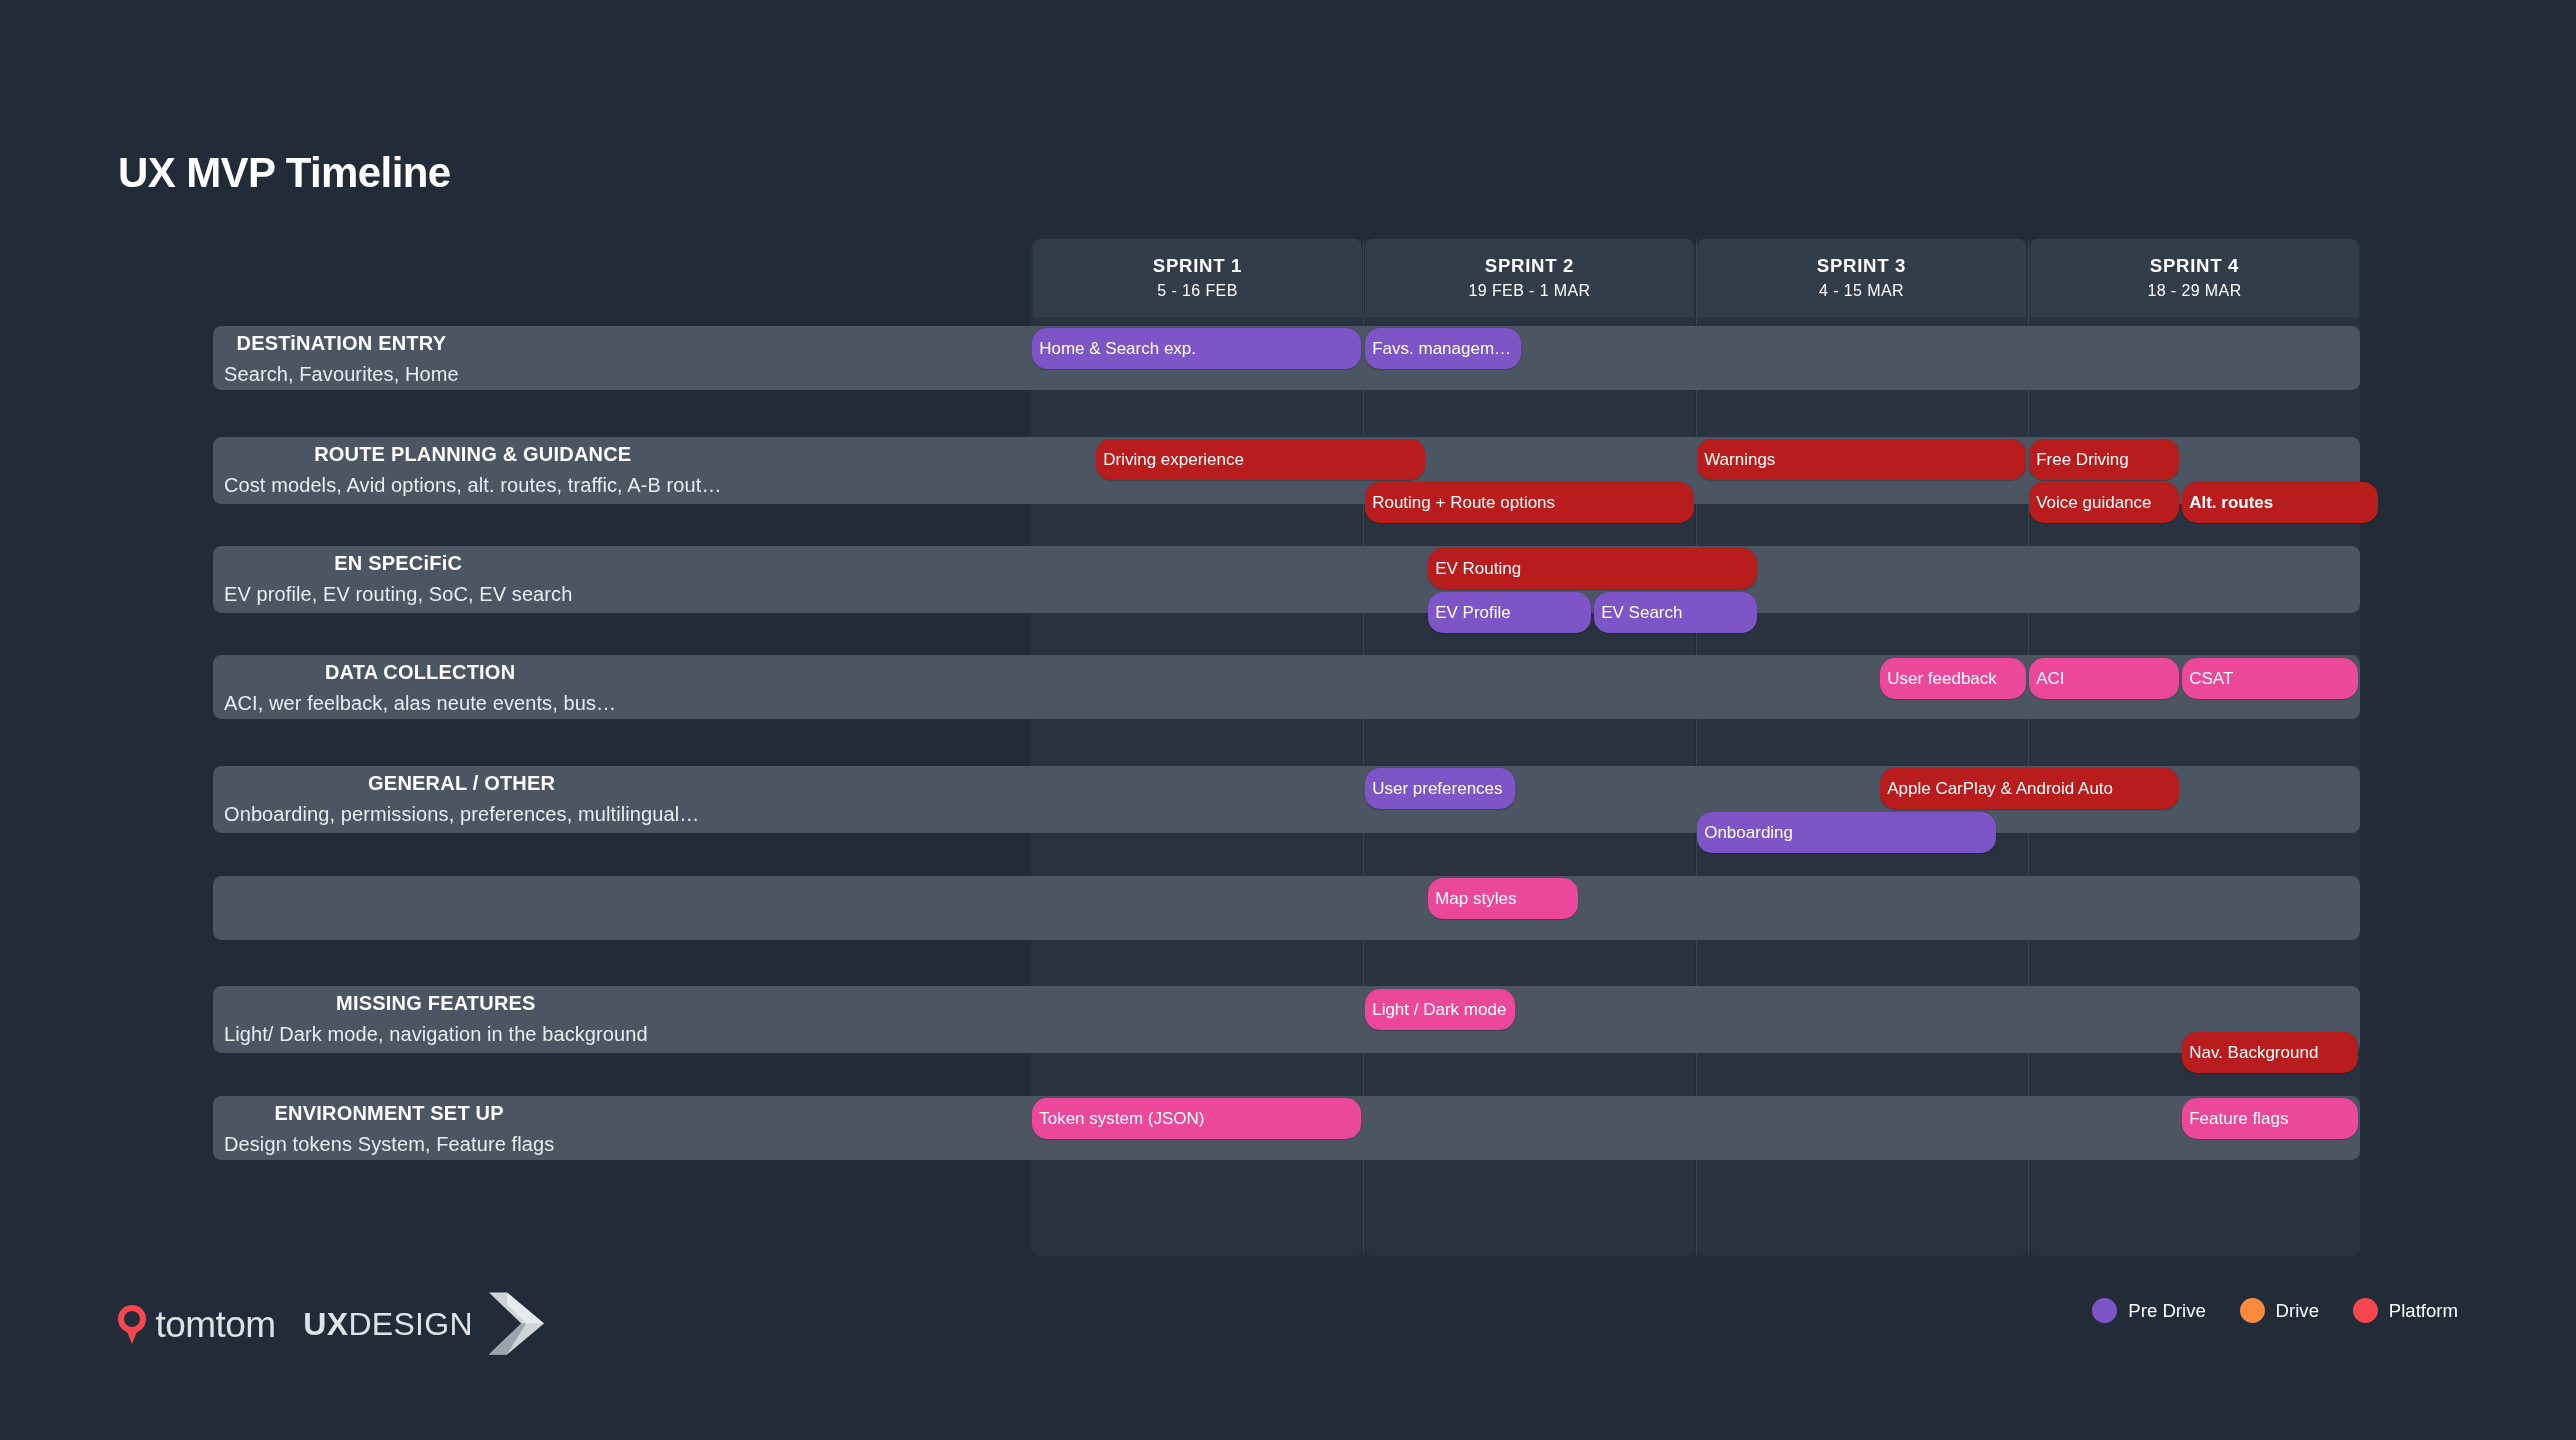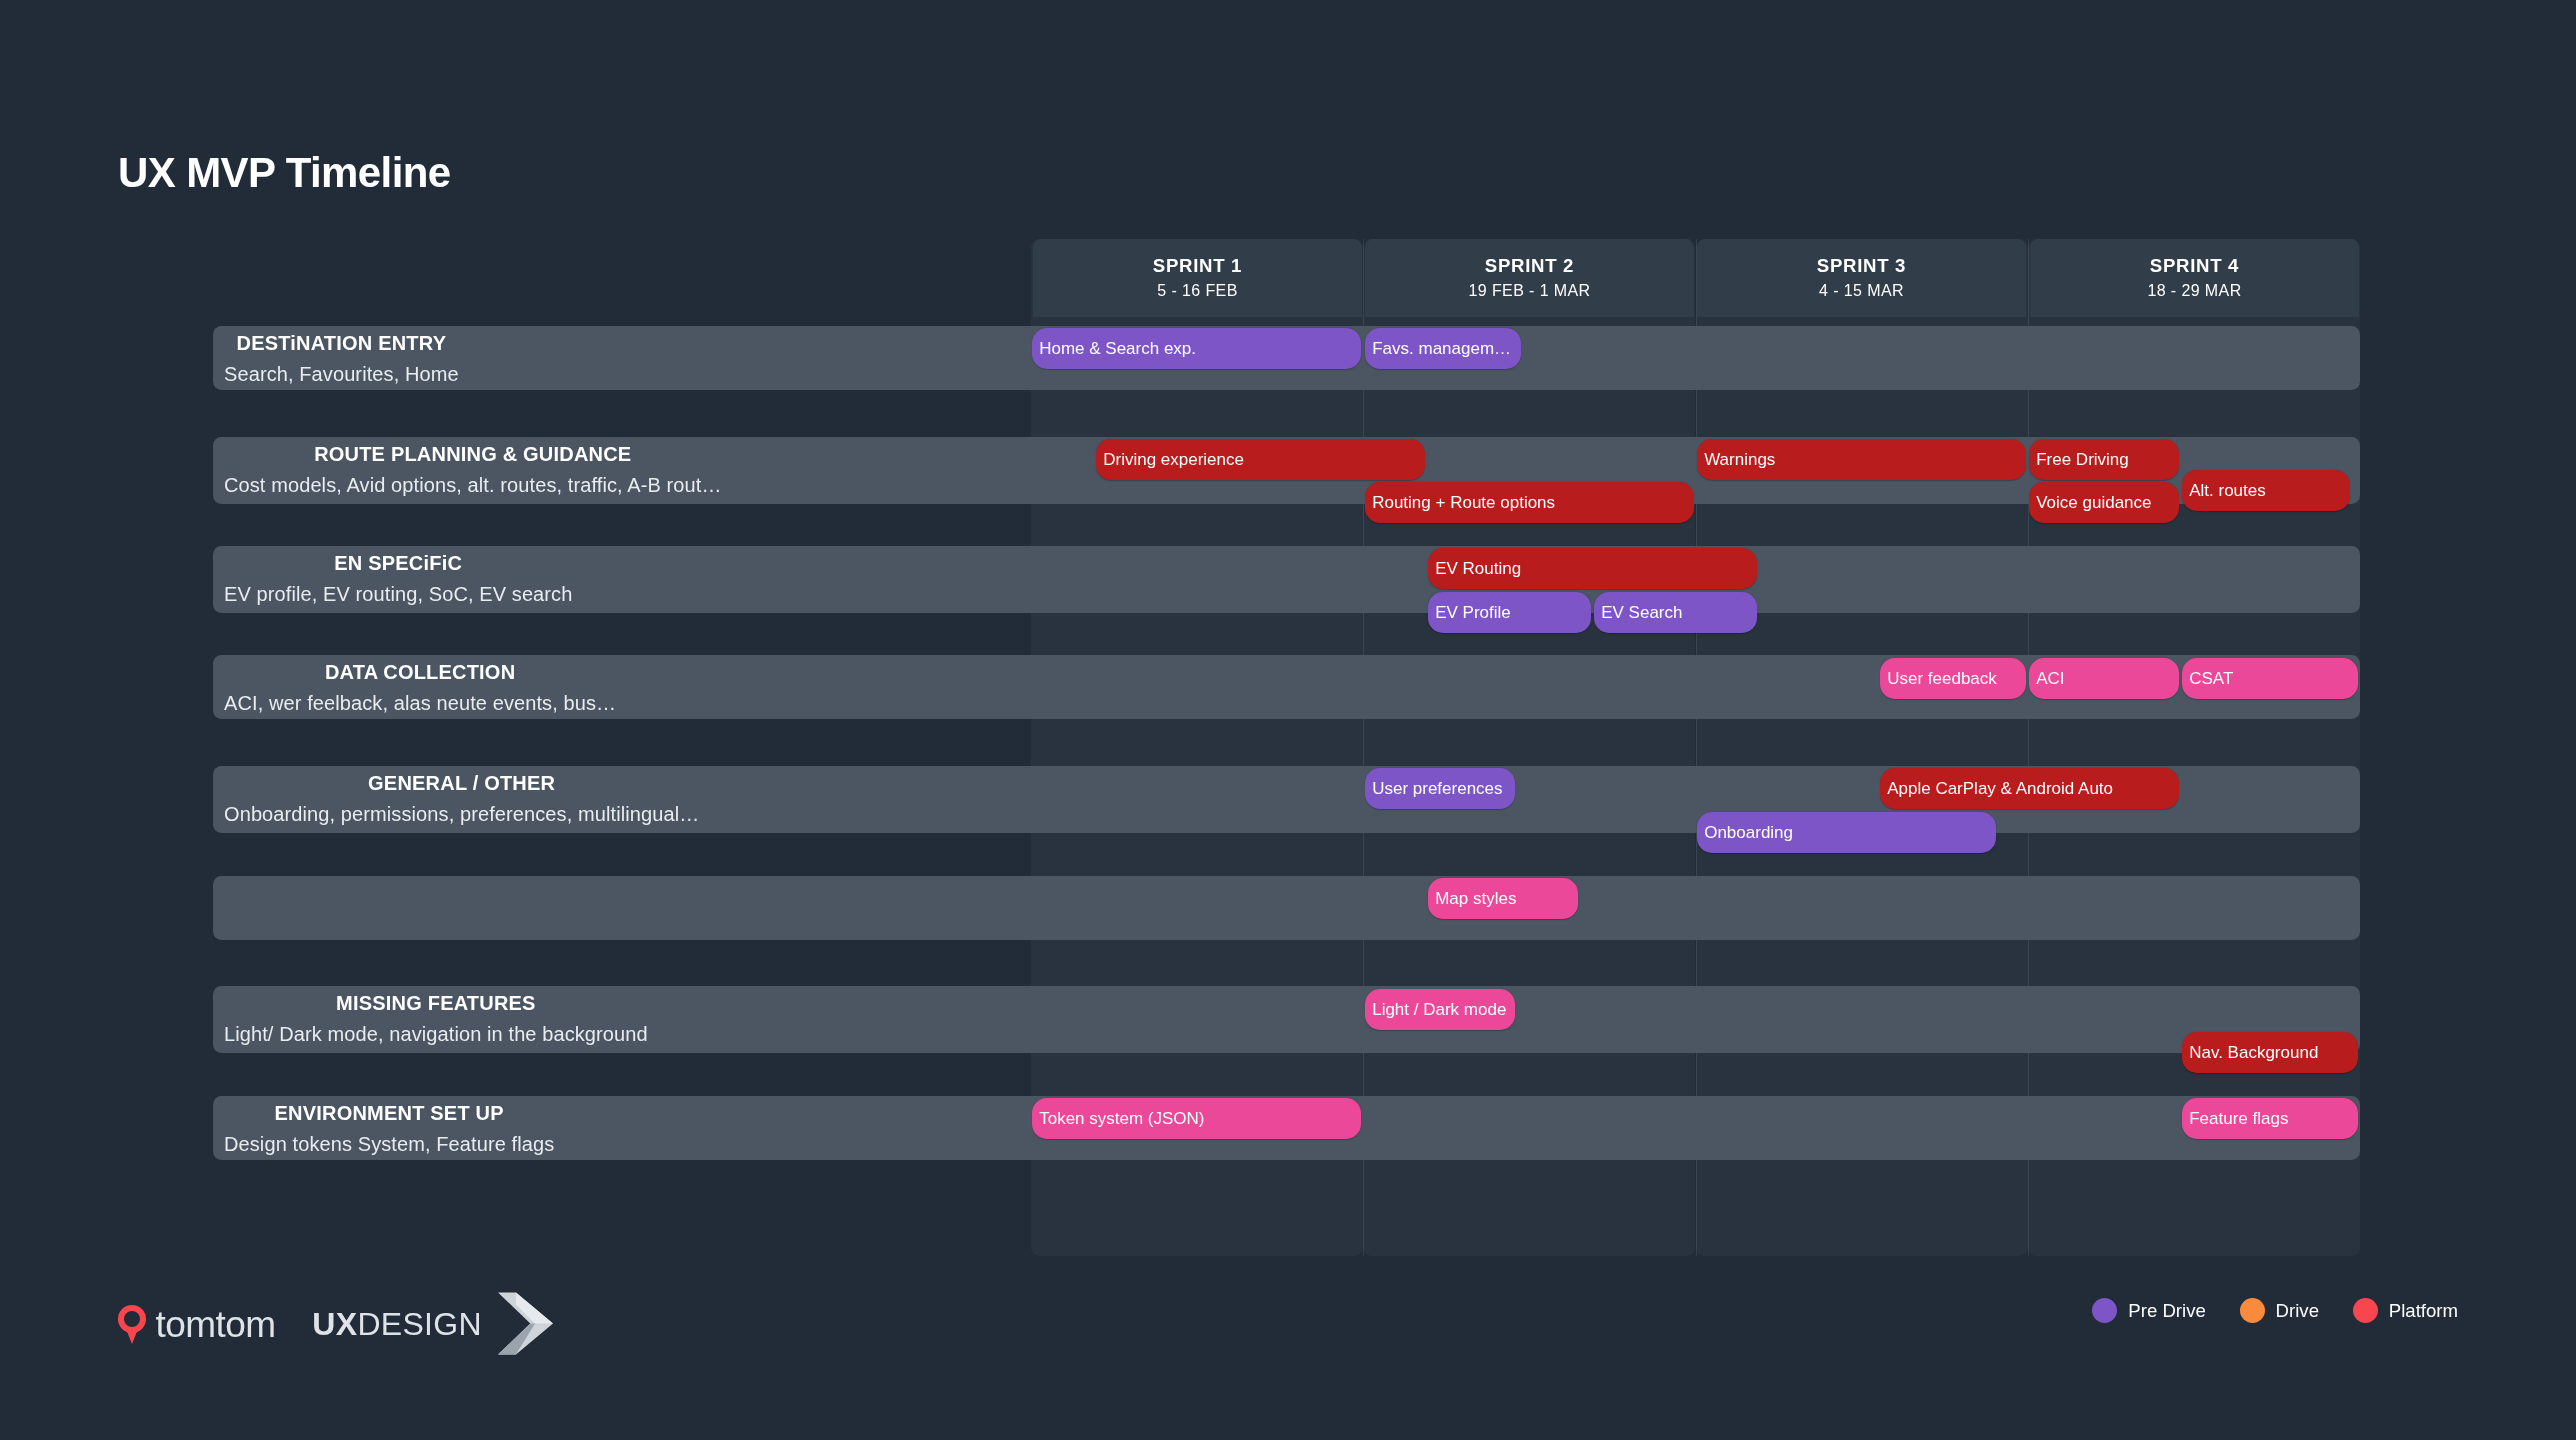--- a/index.html
+++ b/index.html
@@ -76,21 +76,21 @@
 
   
   #footer-logos{position:absolute;left:118px;top:1293px;height:63px;display:flex;align-items:center;}
   .pin{position:relative;width:28px;height:40px;margin-right:9.6px;}
   .pin-head{position:absolute;left:0;top:0;width:28px;height:28px;border-radius:50%;
             border:6.6px solid #f8464f;box-sizing:border-box;}
   .pin-tail{position:absolute;left:7.8px;top:24px;width:0;height:0;
             border-left:6px solid transparent;border-right:6px solid transparent;
             border-top:15.6px solid #f8464f;}
   #tomtom-word{font-size:37px;color:#dfe3e7;letter-spacing:-0.6px;font-weight:500;}
-  #ux-word{font-size:32px;color:#dfe3e7;letter-spacing:0.3px;margin-left:37px;}
+  #ux-word{font-size:32px;color:#dfe3e7;letter-spacing:0.3px;margin-left:28px;}
   #ux-word b{font-weight:bold;}
   #chevron-mark{margin-left:15.6px;}
 
   #legend{position:absolute;right:118px;top:1298px;display:flex;align-items:center;gap:0;}
   .legend-item{display:flex;align-items:center;margin-left:34px;}
   .legend-dot{width:25px;height:25px;border-radius:50%;margin-right:10.8px;}
   .legend-label{font-size:18.6px;color:#ffffff;white-space:nowrap;}
 </style>
 </head>
 <body>
@@ -145,21 +145,21 @@
     </div>
     <div class="bar drive" style="left: 2029px; width: 150px; top: 439px; height: 41px;">
       <span>Free Driving</span>
     </div>
     <div class="bar drive" style="left: 1365px; width: 329px; top: 482px; height: 41px;">
       <span>Routing + Route options</span>
     </div>
     <div class="bar drive" style="left: 2029px; width: 150px; top: 482px; height: 41px;">
       <span>Voice guidance</span>
     </div>
-    <div class="bar drive" style="left: 2182px; width: 168px; top: 470px; height: 41px;">
+    <div class="bar drive" style="left: 2182px; width: 196px; top: 482px; height: 41px; font-weight: bold;">
       <span>Alt. routes</span>
     </div>
     <div class="row-band" style="top: 546px; height: 67px; width: 2147px;"></div>
     <div class="row-label" style="top: 552px;">
       <div class="row-title">EN SPECiFiC</div>
       <div class="row-sub">EV profile, EV routing, SoC, EV search</div>
     </div>
     <div class="bar drive" style="left: 1428px; width: 329px; top: 548px; height: 41px;">
       <span>EV Routing</span>
     </div>

